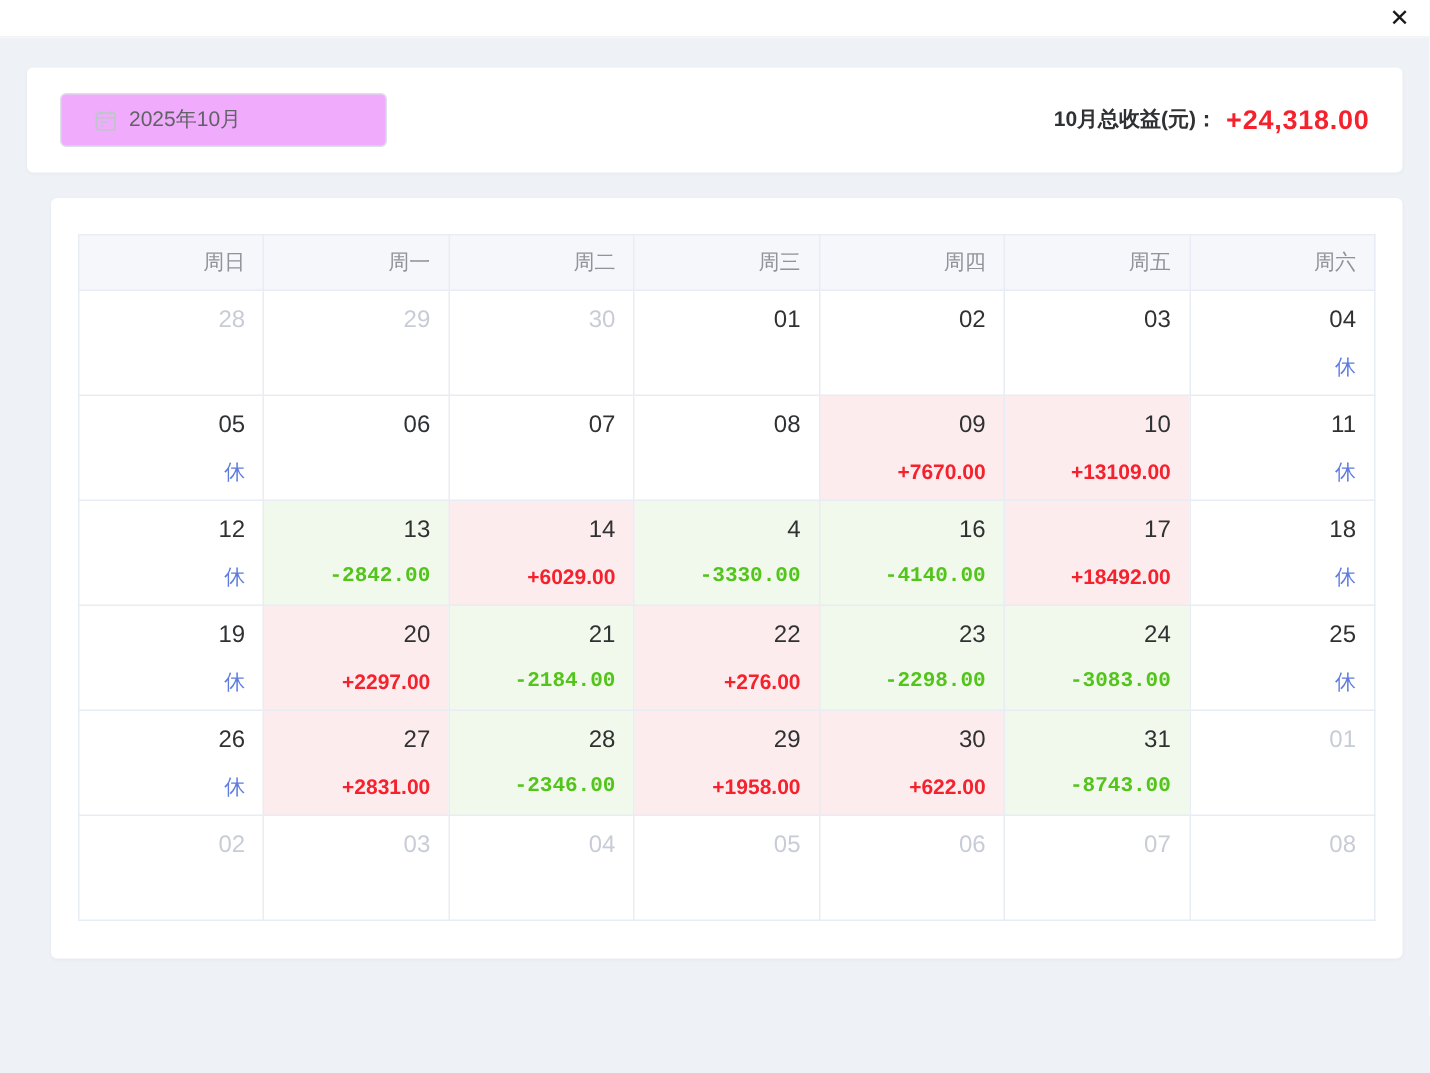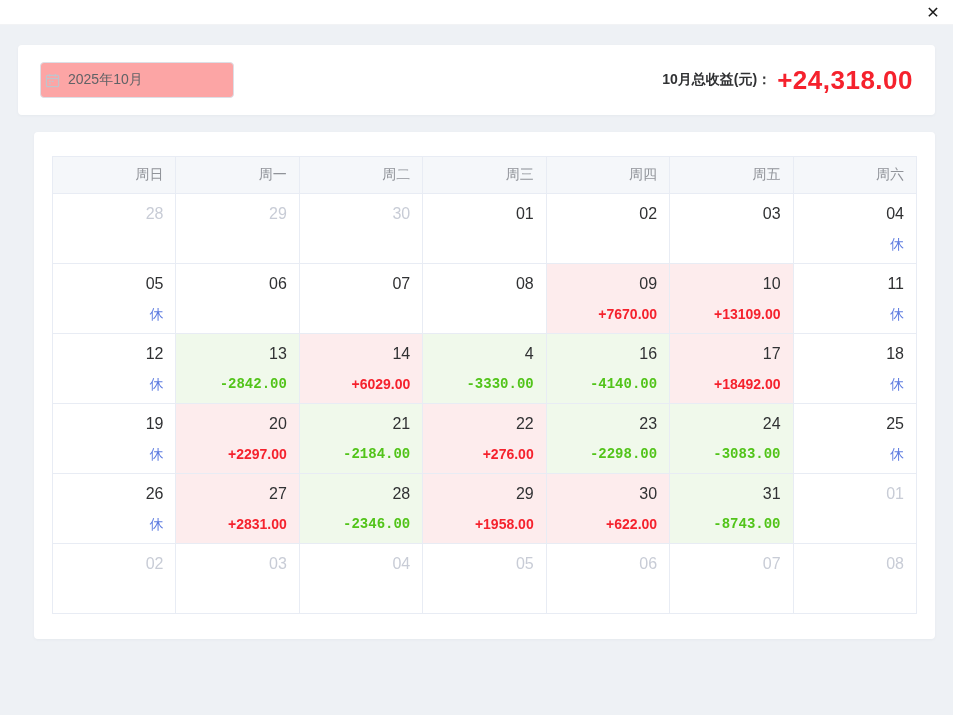--- a/index.html
+++ b/index.html
@@ -34,29 +34,29 @@
   .content { padding:20px 18px 0; }
   .card {
     background:#fff; border-radius:4px;
     box-shadow:0 1px 3px rgba(30,40,70,.04);
   }
   .toolbar-card {
     height:70px; display:flex; align-items:center;
     justify-content:space-between; padding:0 22px; margin-bottom:17px;
   }
   .month-picker {
-    width:194px; height:36px; border:1px solid #dcdfe6; border-radius:4px;
-    display:flex; align-items:center; padding:0 4px; background:#fca5a5; cursor:pointer;
+    width:218px; height:36px; border:1px solid #dcdfe6; border-radius:4px;
+    display:flex; align-items:center; padding:0 22px; background:#f0abfc; cursor:pointer;
   }
   .month-picker .cal-ic { display:flex; margin-right:8px; }
   .month-picker .value { font-size:14px; color:#606266; }
   .total-wrap { display:flex; align-items:center; }
   .total-label { font-size:14px; color:#303133;font-weight:bold; }
   .total-value {
-    font-size:26px; font-weight:bold; color:var(--profit-text,#f5222d);
+    font-size:18px; font-weight:bold; color:var(--profit-text,#f5222d);
     margin-left:6px; letter-spacing:.5px;
   }
   
   .calendar-card { padding:24px 18px 25px;margin-left:16px; }
   table.calendar { width:100%; border-collapse:collapse; table-layout:fixed; }
   .calendar th {
     background:var(--header-bg,#f5f7fa);
     color:var(--header-text,#909399);
     font-size:14px; font-weight:normal; height:37px;
     text-align:right; padding-right:12px;

